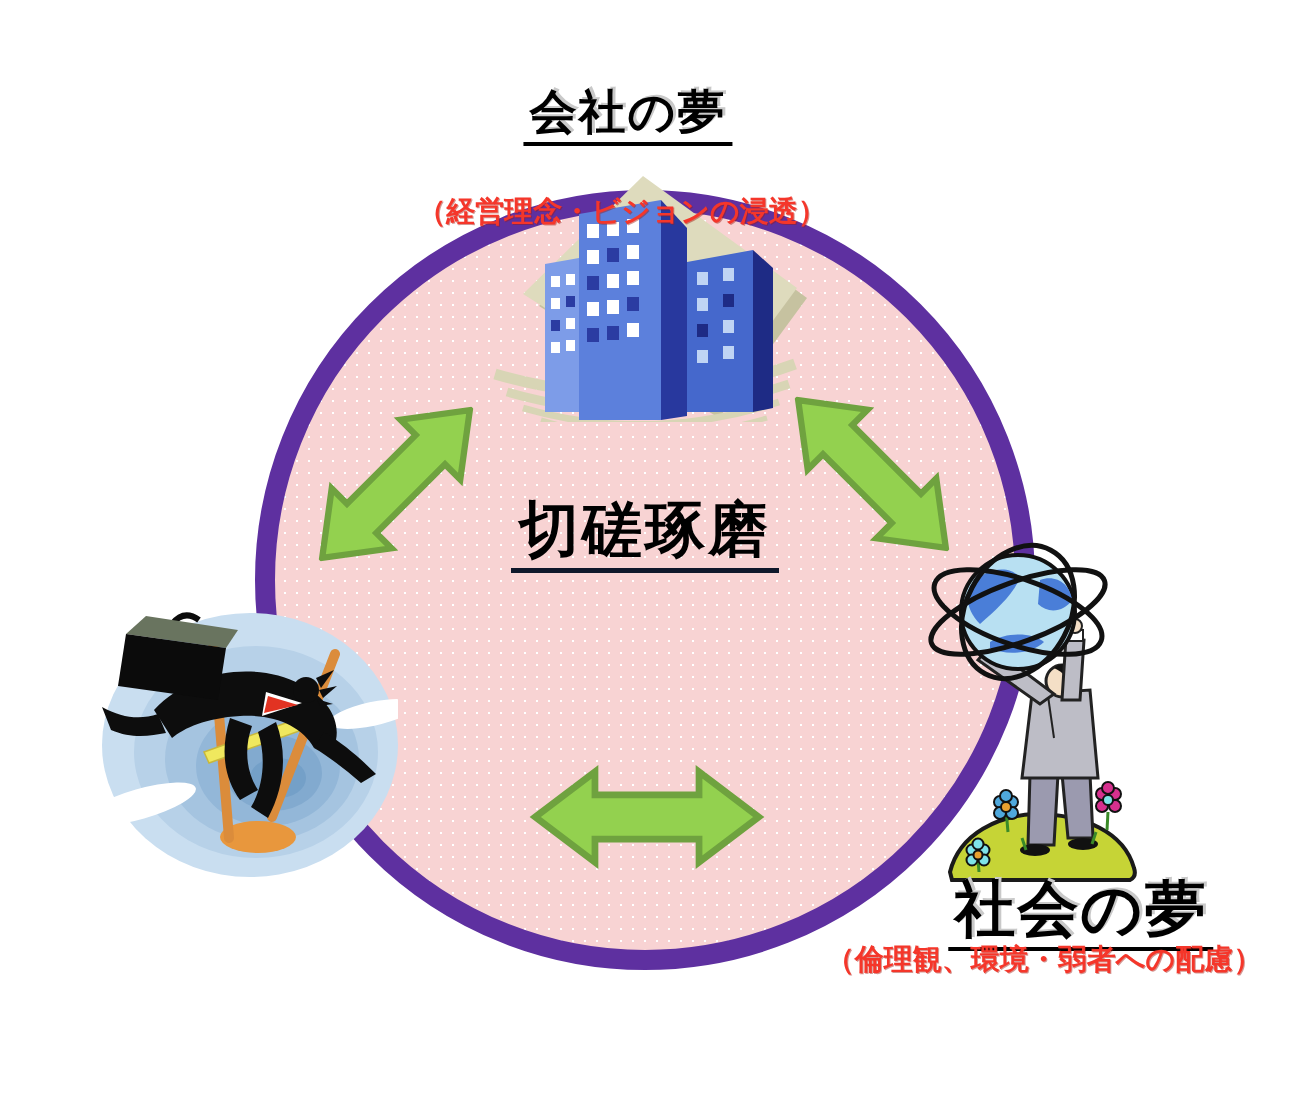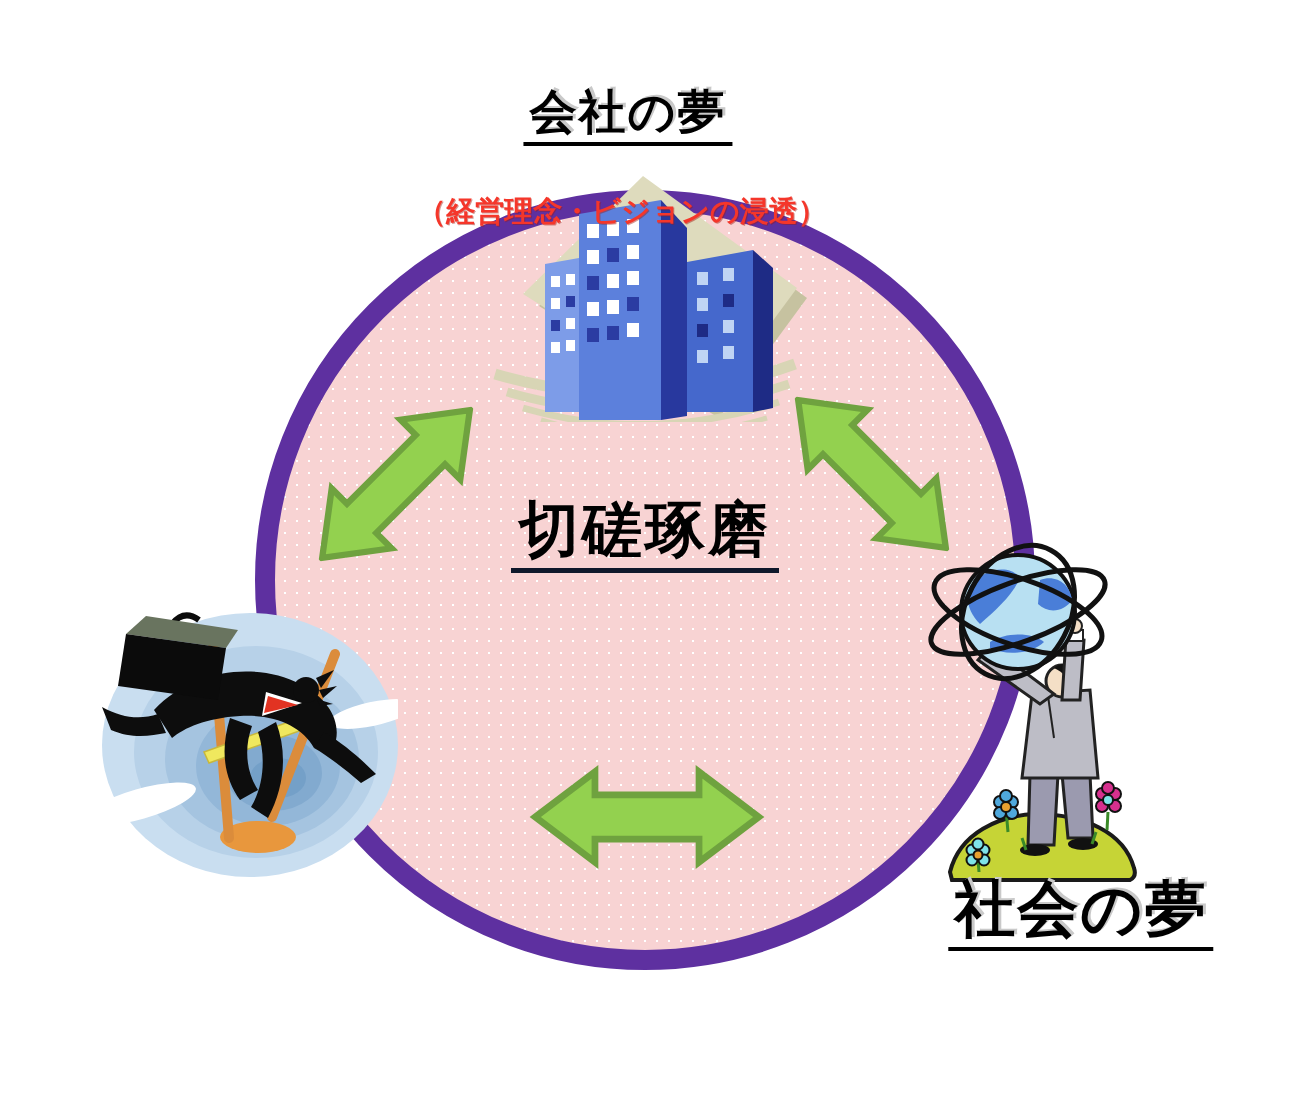--- a/index.html
+++ b/index.html
@@ -200,14 +200,15 @@
 
   <div class="lbl" style="left:628px;top:88px;font-size:47px;">
     <span class="ul">会社の夢</span>
   </div>
   <div class="sub" style="left:622px;top:155px;font-size:29px;margin-top:42px;">（経営理念・ビジョンの浸透）</div>
 
 
   <div class="lbl" style="left:1047px;top:879px;font-size:61px;margin-left:34px;">
     <span class="ul">社会の夢</span>
   </div>
+  <div class="sub" style="left:1044px;top:945px;font-size:29px;">（倫理観、環境・弱者への配慮）</div>
 
 </div>
 
 </body></html>

